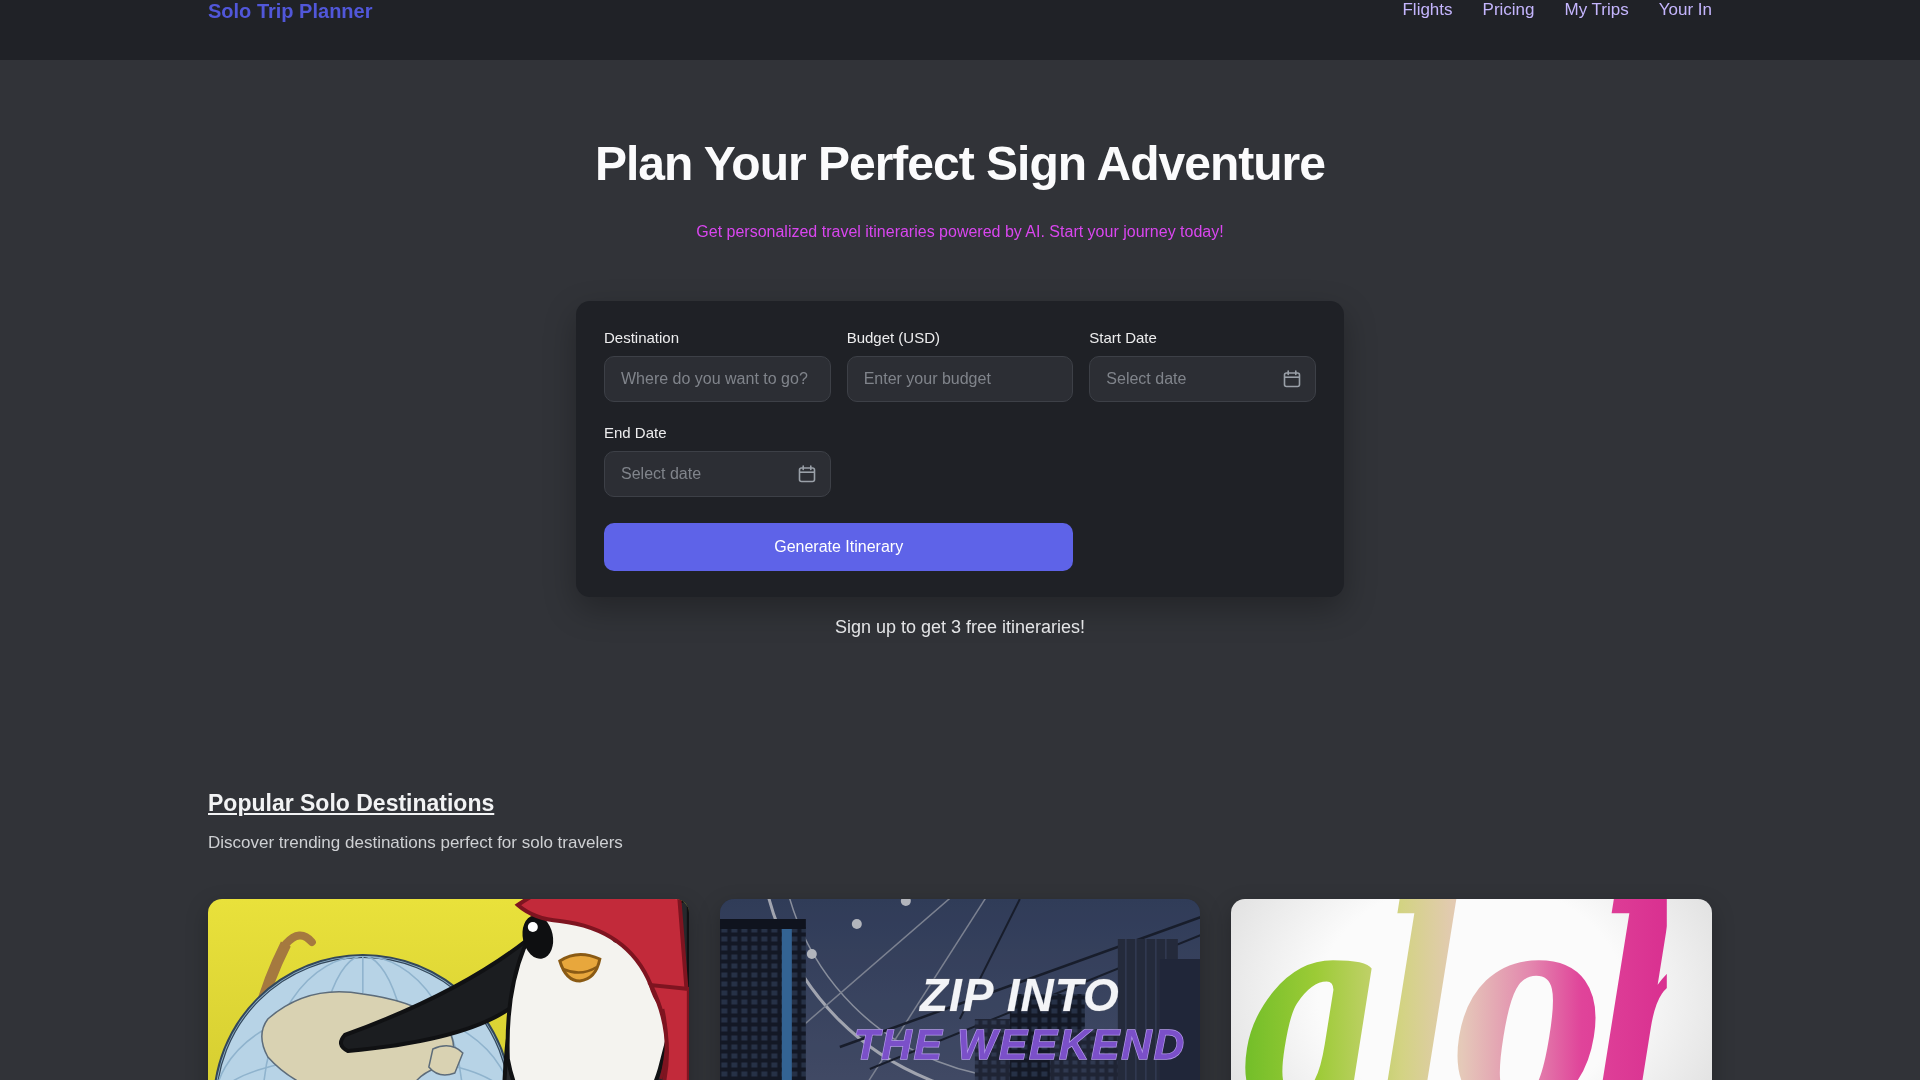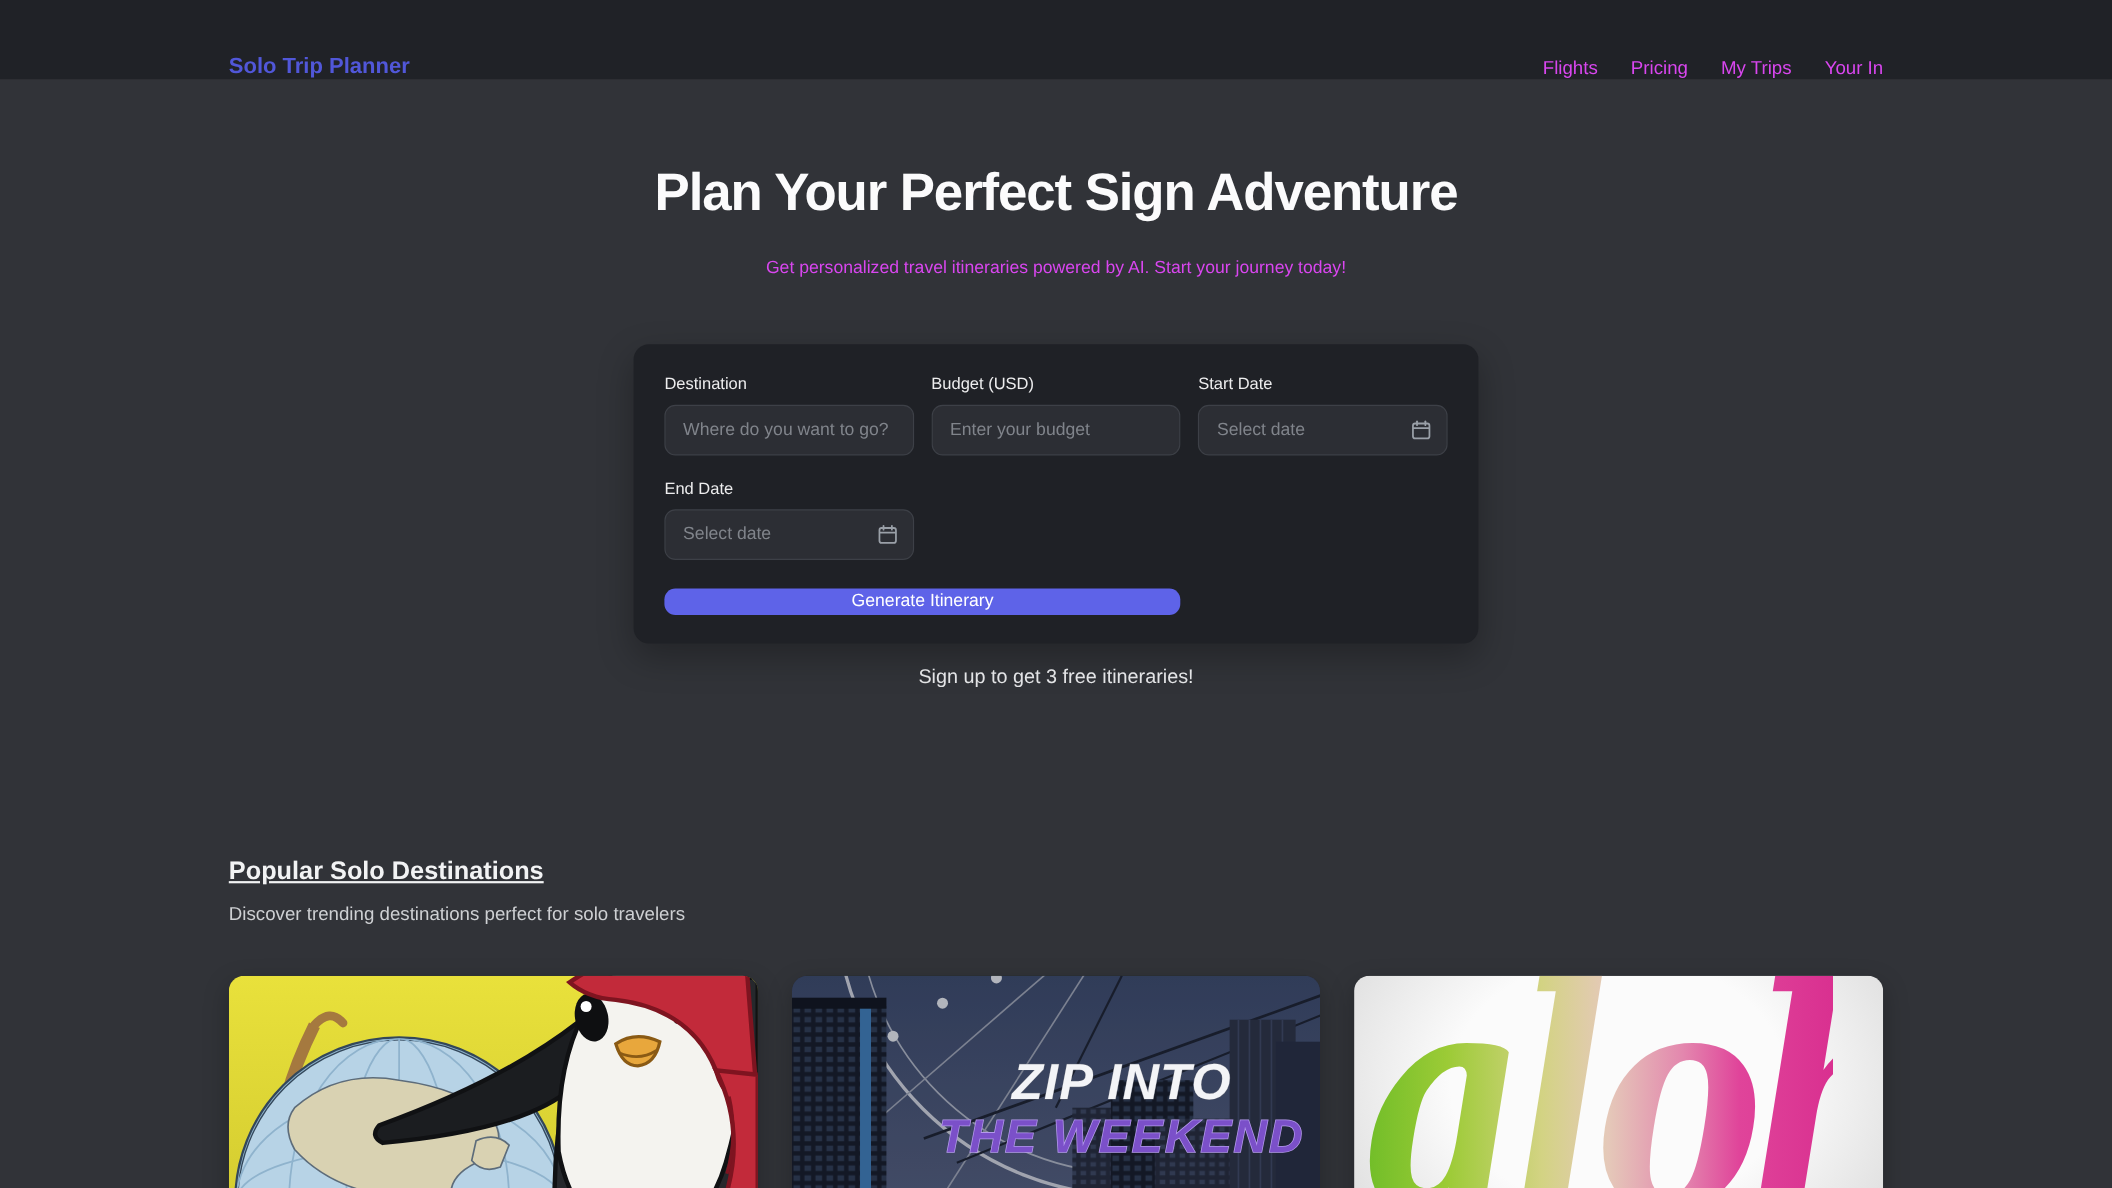--- a/index.html
+++ b/index.html
@@ -5,27 +5,27 @@
   * { margin:0; padding:0; box-sizing:border-box; }
   html,body { width:1920px; height:1080px; overflow:hidden; }
   body {
     background:#313338;
     font-family:"Liberation Sans","DejaVu Sans",sans-serif;
     color:#e9eaec;
   }
 
   
   .topnav {
-    height:72px; background:#202227;
-    display:flex; align-items:flex-end; justify-content:space-between;
+    height:60px; background:#202227;
+    display:flex; align-items:flex-start; justify-content:space-between;
     padding:0 208px;
   }
   .brand { color:#5157d9; font-size:20px; font-weight:700; cursor:pointer; }
   .nav-links { display:flex; align-items:center; gap:30px; }
-  .nav-link { color:#d946ef; font-size:17px; cursor:pointer; }
+  .nav-link { color:#c4b5fd; font-size:17px; cursor:pointer; }
 
   
   .hero { padding-top:76px; text-align:center; }
   .hero-title {
     font-size:48px; font-weight:700; letter-spacing:-1px; color:#fbfbfc;
   }
   .hero-subtitle {
     margin:26px auto 0; max-width:660px;
     font-size:16px; line-height:30px; color:#d946ef;
   }
@@ -53,21 +53,21 @@
     font-family:inherit; outline:none;
   }
   .text-input::placeholder { color:#80848b; }
   .input-wrap.has-icon .text-input { padding-right:44px; }
   .cal-icon {
     position:absolute; right:14px; top:50%; transform:translateY(-50%);
     width:20px; height:20px; pointer-events:auto; cursor:pointer;
   }
   .generate-btn {
     grid-column:1 / span 2;
-    margin-top:4px; height:24px; width:100%;
+    margin-top:4px; height:48px; width:100%;
     background:#5e63e8; border:none; border-radius:10px;
     color:#ffffff; font-size:16px; font-weight:500;
     font-family:inherit; cursor:pointer;
   }
 
   .signup-note {
     margin-top:20px; text-align:center;
     font-size:18px; color:#e3e4e6;
   }
 

